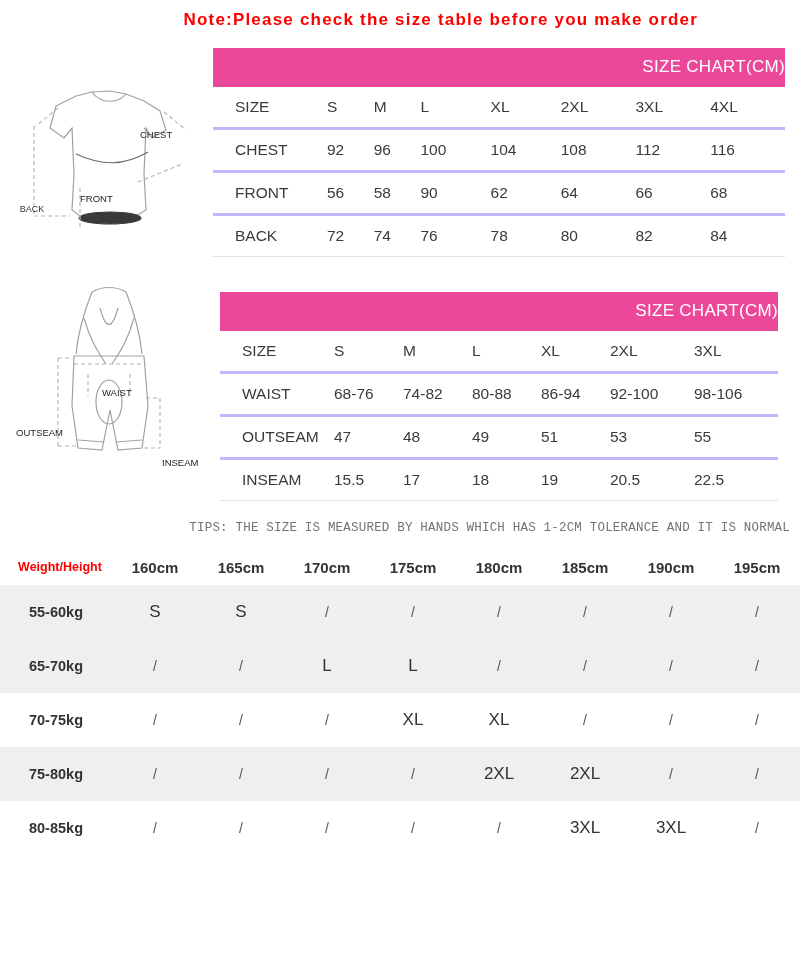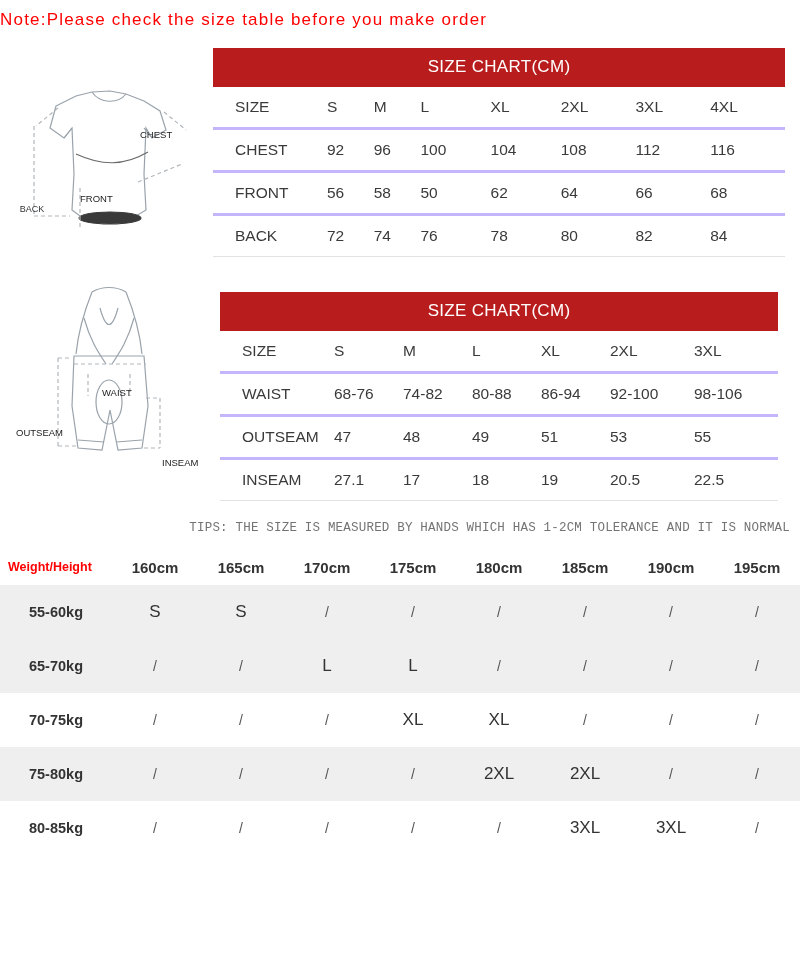--- a/index.html
+++ b/index.html
@@ -13,25 +13,26 @@
     position: relative;
     font-family: "Liberation Sans", sans-serif;
     color: #333333;
     overflow: hidden;
   }
   .note {
     position: absolute;
     top: 10px;
     left: 0;
     width: 698px;
-    text-align: left;
+    text-align: right;
     color: #ff0000;
     font-size: 17px;
     letter-spacing: 1.2px;
     font-family: "Liberation Sans", sans-serif;
+    font-weight: bold;
   }
 
   
   .diagram-jersey {
     position: absolute;
     left: 14px;
     top: 78px;
     width: 195px;
     height: 175px;
   }
@@ -51,23 +52,23 @@
     top: 48px;
     width: 572px;
   }
   .chart2 {
     position: absolute;
     left: 220px;
     top: 292px;
     width: 558px;
   }
   .chart-header {
-    background: #b91c1c;
+    background: #ec4899;
     color: #ffffff;
-    text-align: center;
+    text-align: right;
     font-size: 17px;
     padding: 9px 0 10px 0;
     letter-spacing: 0.3px;
   }
   table.sizes {
     width: 100%;
     border-collapse: collapse;
     font-size: 15.5px;
     color: #3a3a3a;
   }
@@ -111,21 +112,21 @@
     font-size: 15px;
     color: #333333;
     padding: 0;
     height: 54px;
     vertical-align: middle;
   }
   table.whtable th.corner {
     font-size: 12.5px;
     color: #ff0000;
     font-weight: bold;
-    text-align: left;
+    text-align: center;
     padding-left: 8px;
     width: 104px;
   }
   table.whtable th.hcol {
     font-size: 15px;
     font-weight: bold;
     color: #333333;
   }
   table.whtable td.rowlabel {
     font-size: 14.5px;
@@ -232,21 +233,21 @@
       <td>100</td>
       <td>104</td>
       <td>108</td>
       <td>112</td>
       <td>116</td>
     </tr>
     <tr>
       <td class="label">FRONT</td>
       <td>56</td>
       <td>58</td>
-      <td>50</td>
+      <td>90</td>
       <td>62</td>
       <td>64</td>
       <td>66</td>
       <td>68</td>
     </tr>
     <tr>
       <td class="label">BACK</td>
       <td>72</td>
       <td>74</td>
       <td>76</td>
@@ -285,21 +286,21 @@
       <td class="label">OUTSEAM</td>
       <td>47</td>
       <td>48</td>
       <td>49</td>
       <td>51</td>
       <td>53</td>
       <td>55</td>
     </tr>
     <tr>
       <td class="label">INSEAM</td>
-      <td>27.1</td>
+      <td>15.5</td>
       <td>17</td>
       <td>18</td>
       <td>19</td>
       <td>20.5</td>
       <td>22.5</td>
     </tr>
   </tbody>
     </table>
 </div>
 

